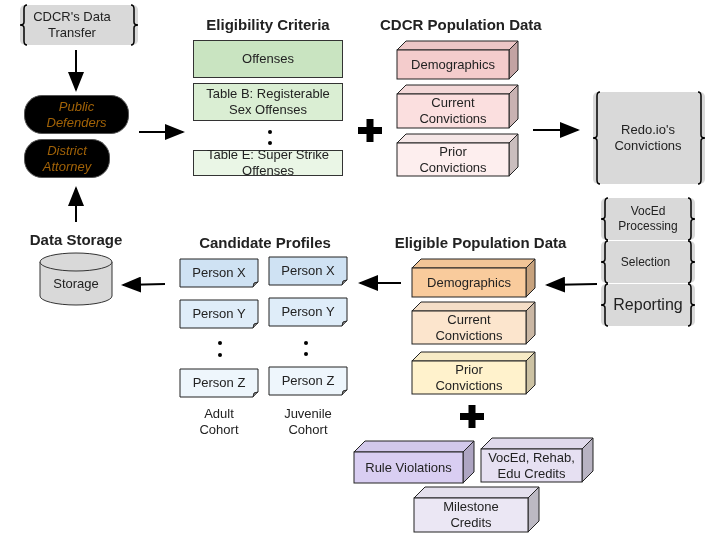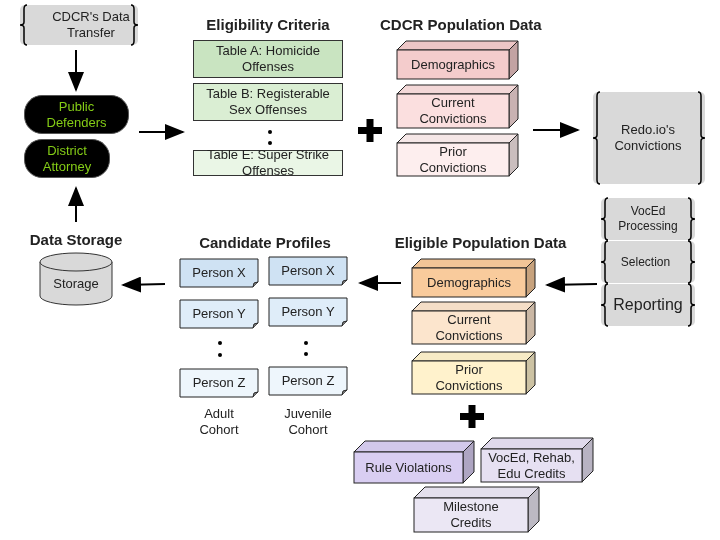--- a/index.html
+++ b/index.html
@@ -1,21 +1,21 @@
 <!DOCTYPE html>
 <html><head>
 <meta charset="utf-8">
 <style>
   html,body{margin:0;padding:0;background:#fff;}
   body{width:720px;height:540px;position:relative;overflow:hidden;font-family:"Liberation Sans",sans-serif;color:#222;}
   .abs{position:absolute;}
   .title{font-weight:bold;font-size:15px;text-align:center;white-space:nowrap;}
   .lbl{font-size:13px;text-align:center;line-height:16px;}
   .box{position:absolute;display:flex;align-items:center;justify-content:center;text-align:center;font-size:13px;line-height:16px;box-sizing:border-box;}
-  .blk{background:#000;color:#84cc16;border-radius:18px;border:1px solid #555;}
+  .blk{background:#000;color:#a16207;border-radius:18px;border:1px solid #555;font-style:italic;}
   .green{border:1px solid #333;}
   .cube-text{position:absolute;display:flex;align-items:center;justify-content:center;text-align:center;font-size:13px;line-height:16px;}
   svg{position:absolute;left:0;top:0;}
   .dot{position:absolute;width:4px;height:4px;border-radius:50%;background:#000;}
 </style>
 </head>
 <body>
 
 <svg id="shapes" width="720" height="540">
   <defs>
@@ -143,21 +143,21 @@
         <path d="M347,390 L343,391 L342,395" fill="#888" stroke="#222" stroke-width="1"></path>
       </g>
     </g>
 
   <g>
     <path d="M40,262 L40,296 A36,9 0 0 0 112,296 L112,262" fill="#d9d9d9" stroke="#333" stroke-width="1"></path>
     <ellipse cx="76" cy="262" rx="36" ry="9" fill="#d9d9d9" stroke="#333" stroke-width="1"></ellipse>
   </g>
 </svg>
 
-<div class="box" style="left:36px;top:6px;width:110px;height:38px;">
+<div class="box" style="left:17px;top:6px;width:110px;height:38px;">
   <div>
       <div>CDCR's Data</div>
       <div>Transfer</div>
     </div>
 </div>
 
 <div class="box blk" style="left:24px;top:95px;width:105px;height:39px;">
   <div>
       <div>Public</div>
       <div>Defenders</div>
@@ -166,21 +166,20 @@
 <div class="box blk" style="left:24px;top:139px;width:86px;height:39px;">
   <div>
       <div>District</div>
       <div>Attorney</div>
     </div>
 </div>
 
 <div class="abs title" style="left:193px;top:16px;width:150px;">Eligibility Criteria</div>
 <div class="box green" id="tblA" style="left: 193px; top: 40px; width: 150px; height: 38px; background: rgb(201, 228, 193);">
   <div>
-      <div>Table A: Homicide</div>
       <div>Offenses</div>
     </div>
 </div>
 <div class="box green" id="tblB" style="left: 193px; top: 83px; width: 150px; height: 38px; background: rgb(218, 238, 211);">
   <div>
       <div>Table B: Registerable</div>
       <div>Sex Offenses</div>
     </div>
 </div>
 <div class="dot" style="left:268px;top:130px;"></div>

